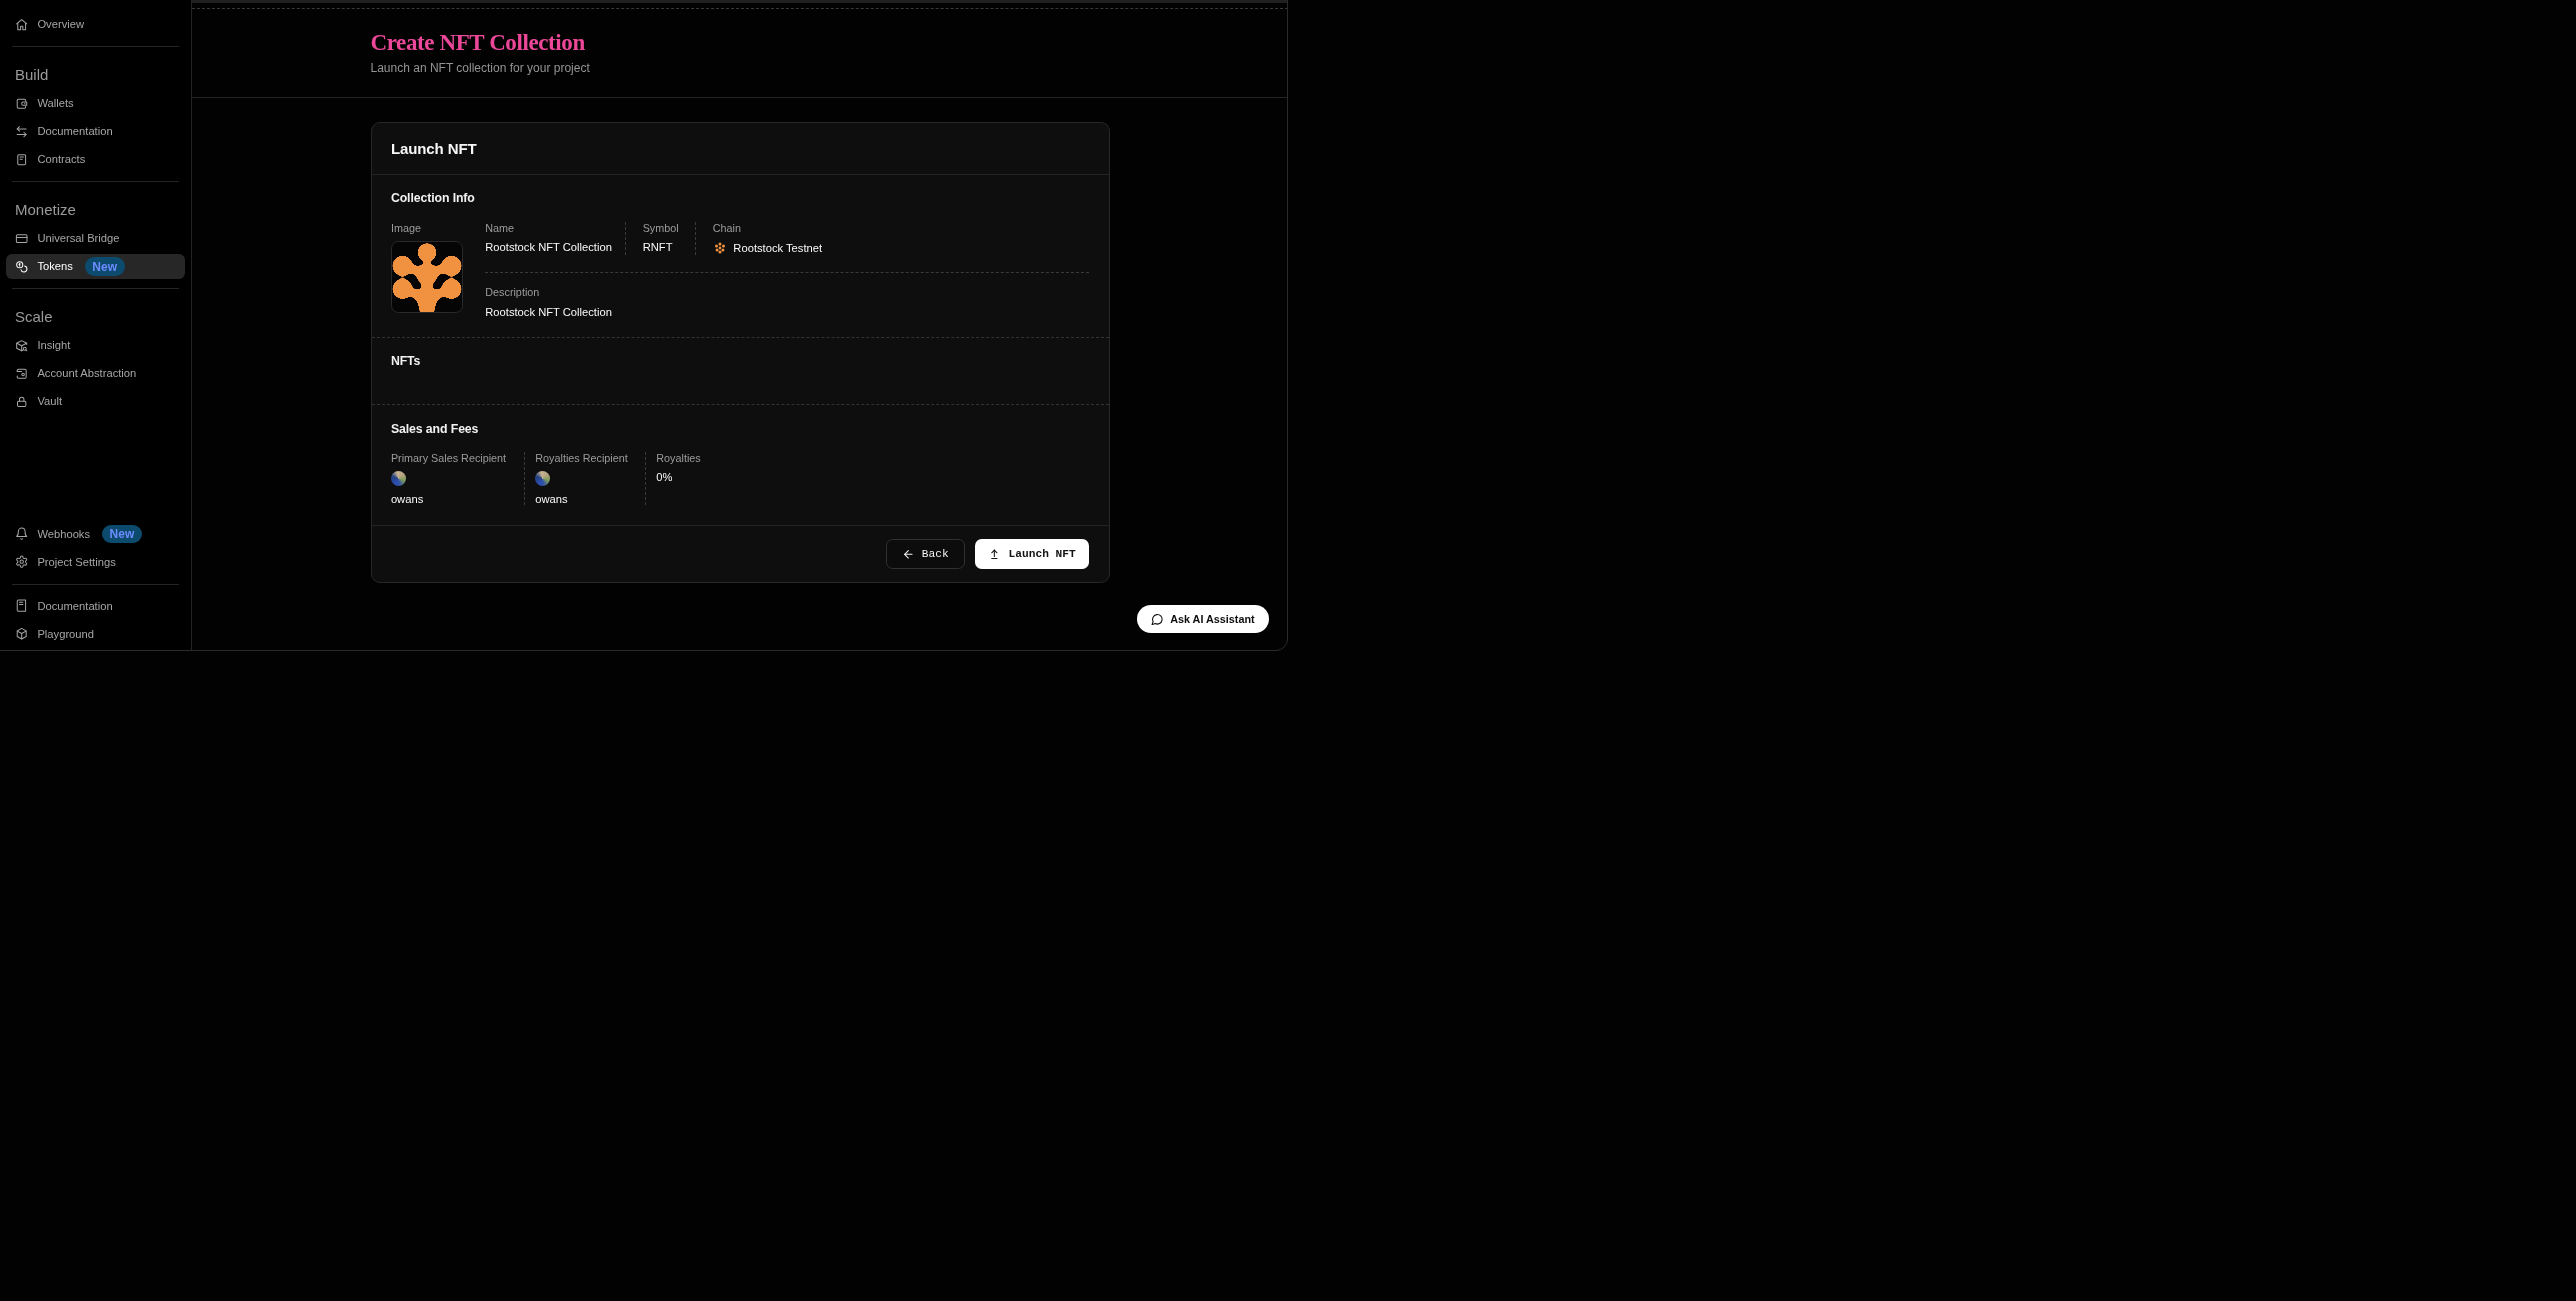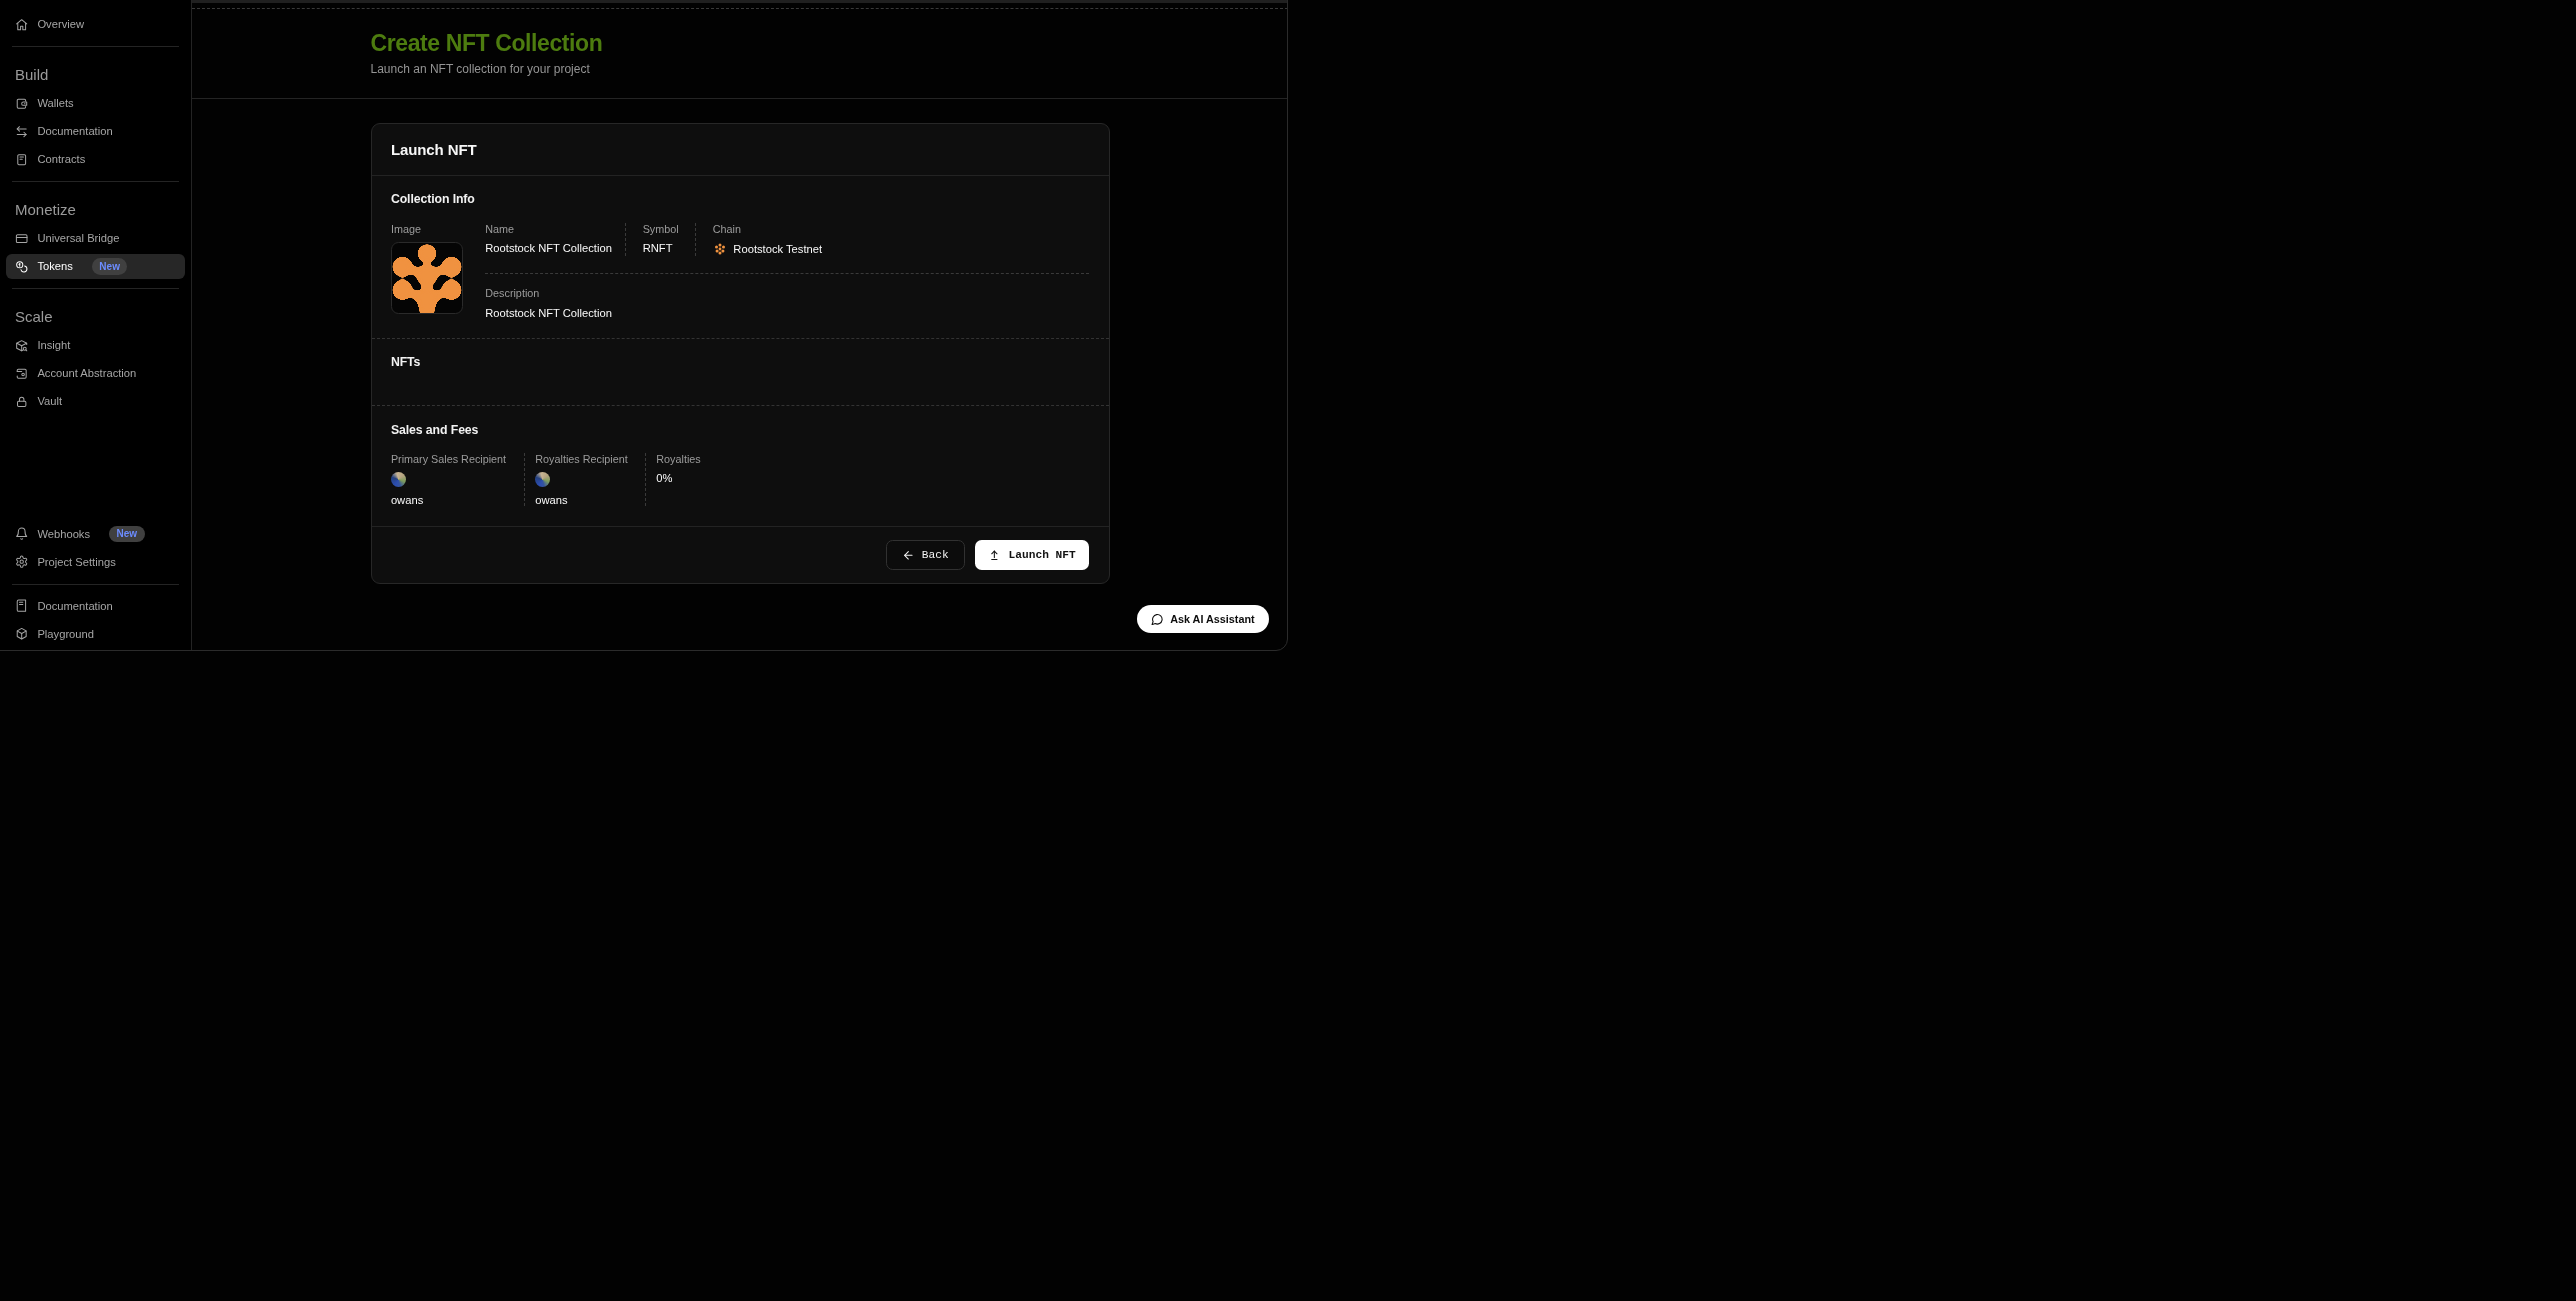--- a/index.html
+++ b/index.html
@@ -28,32 +28,32 @@
     height:25px; margin:1.5px 6px; padding:0 9px; border-radius:6px;
     display:flex; align-items:center; gap:9px;
     color:#a6a6a6; font-size:11.2px; cursor:pointer; white-space:nowrap;
   }
   .nav-item .ni-icon { width:13.4px; height:13.4px; flex:none; color:#a6a6a6; }
   .nav-item.active { background:#272727; color:#fff; }
   .nav-item.active .ni-icon { color:#fff; }
   .nav-divider { border-top:0.7px solid #242424; margin:7.5px 12px; }
   .nav-group-label { padding:12px 15px 6px; font-size:15px; color:#9a9a9a; font-weight:500; }
   .badge-new {
-    margin-left:10px; background:#404040; color:#6c8cff;
-    font-size:10px; font-weight:600; line-height:1;
+    margin-left:3px; background:#0c4a6e; color:#6c8cff;
+    font-size:12px; font-weight:600; line-height:1;
     padding:3.7px 7.5px 3px; border-radius:745px;
   }
   .sidebar-spacer { margin-top:auto; }
 
   
   .main { position:absolute; top:0; left:192px; right:0; bottom:0; }
   .dash-top { border-top:0.7px dashed #3a3a3a; margin-top:7.5px; }
   .page-header { border-bottom:0.7px solid #242424; }
   .page-header-inner { width:739px; margin:0 auto; padding:21px 0 22.4px; }
-  .page-title { font-size:23px; font-weight:700; color:#4d7c0f; letter-spacing:-0.4px; }
+  .page-title { font-size:23px; font-weight:700; color:#ec4899; letter-spacing:-0.4px;font-family:Liberation Serif, serif; }
   .page-subtitle { margin-top:5.2px; font-size:12px; color:#949494; }
 
   .content { padding-top:24px; }
   .card {
     width:739px; margin:0 auto; background:#0e0e0e;
     border:0.7px solid #272727; border-radius:9px; overflow:hidden;
   }
   .card-header { padding:17px 19.4px; border-bottom:0.7px solid #232323; }
   .card-title { font-size:15px; font-weight:600; color:#f7f7f7; letter-spacing:-0.1px; }
 

